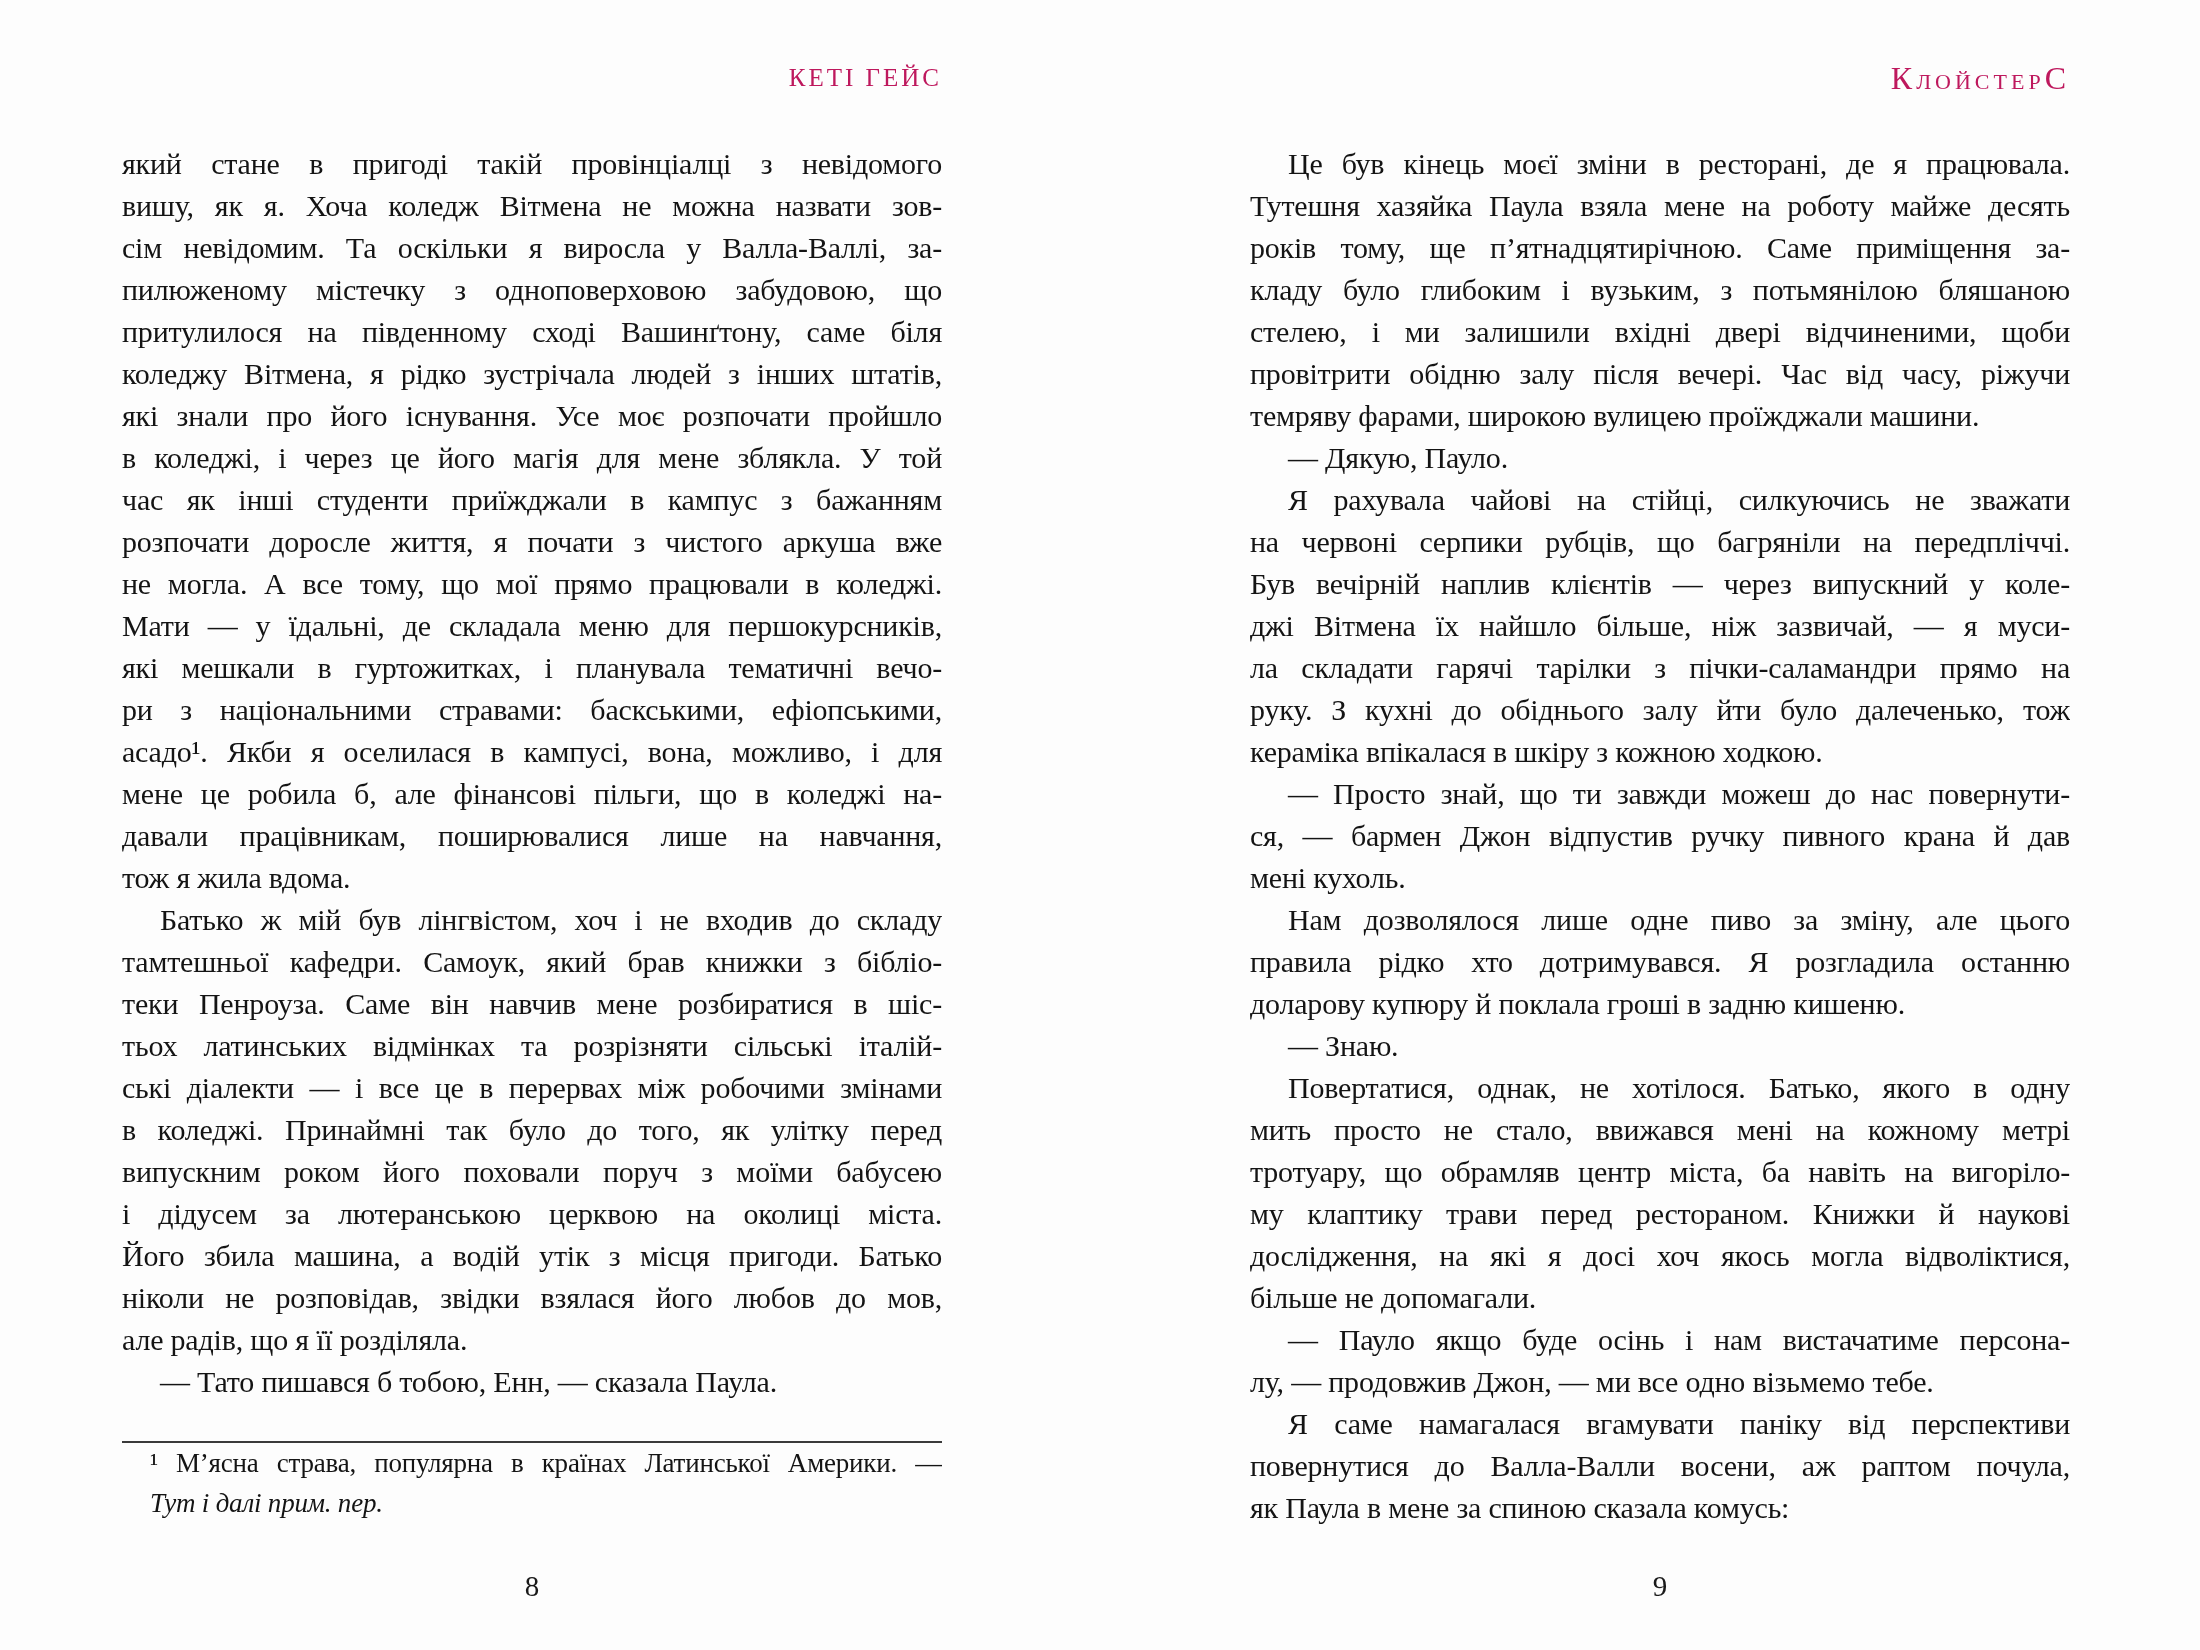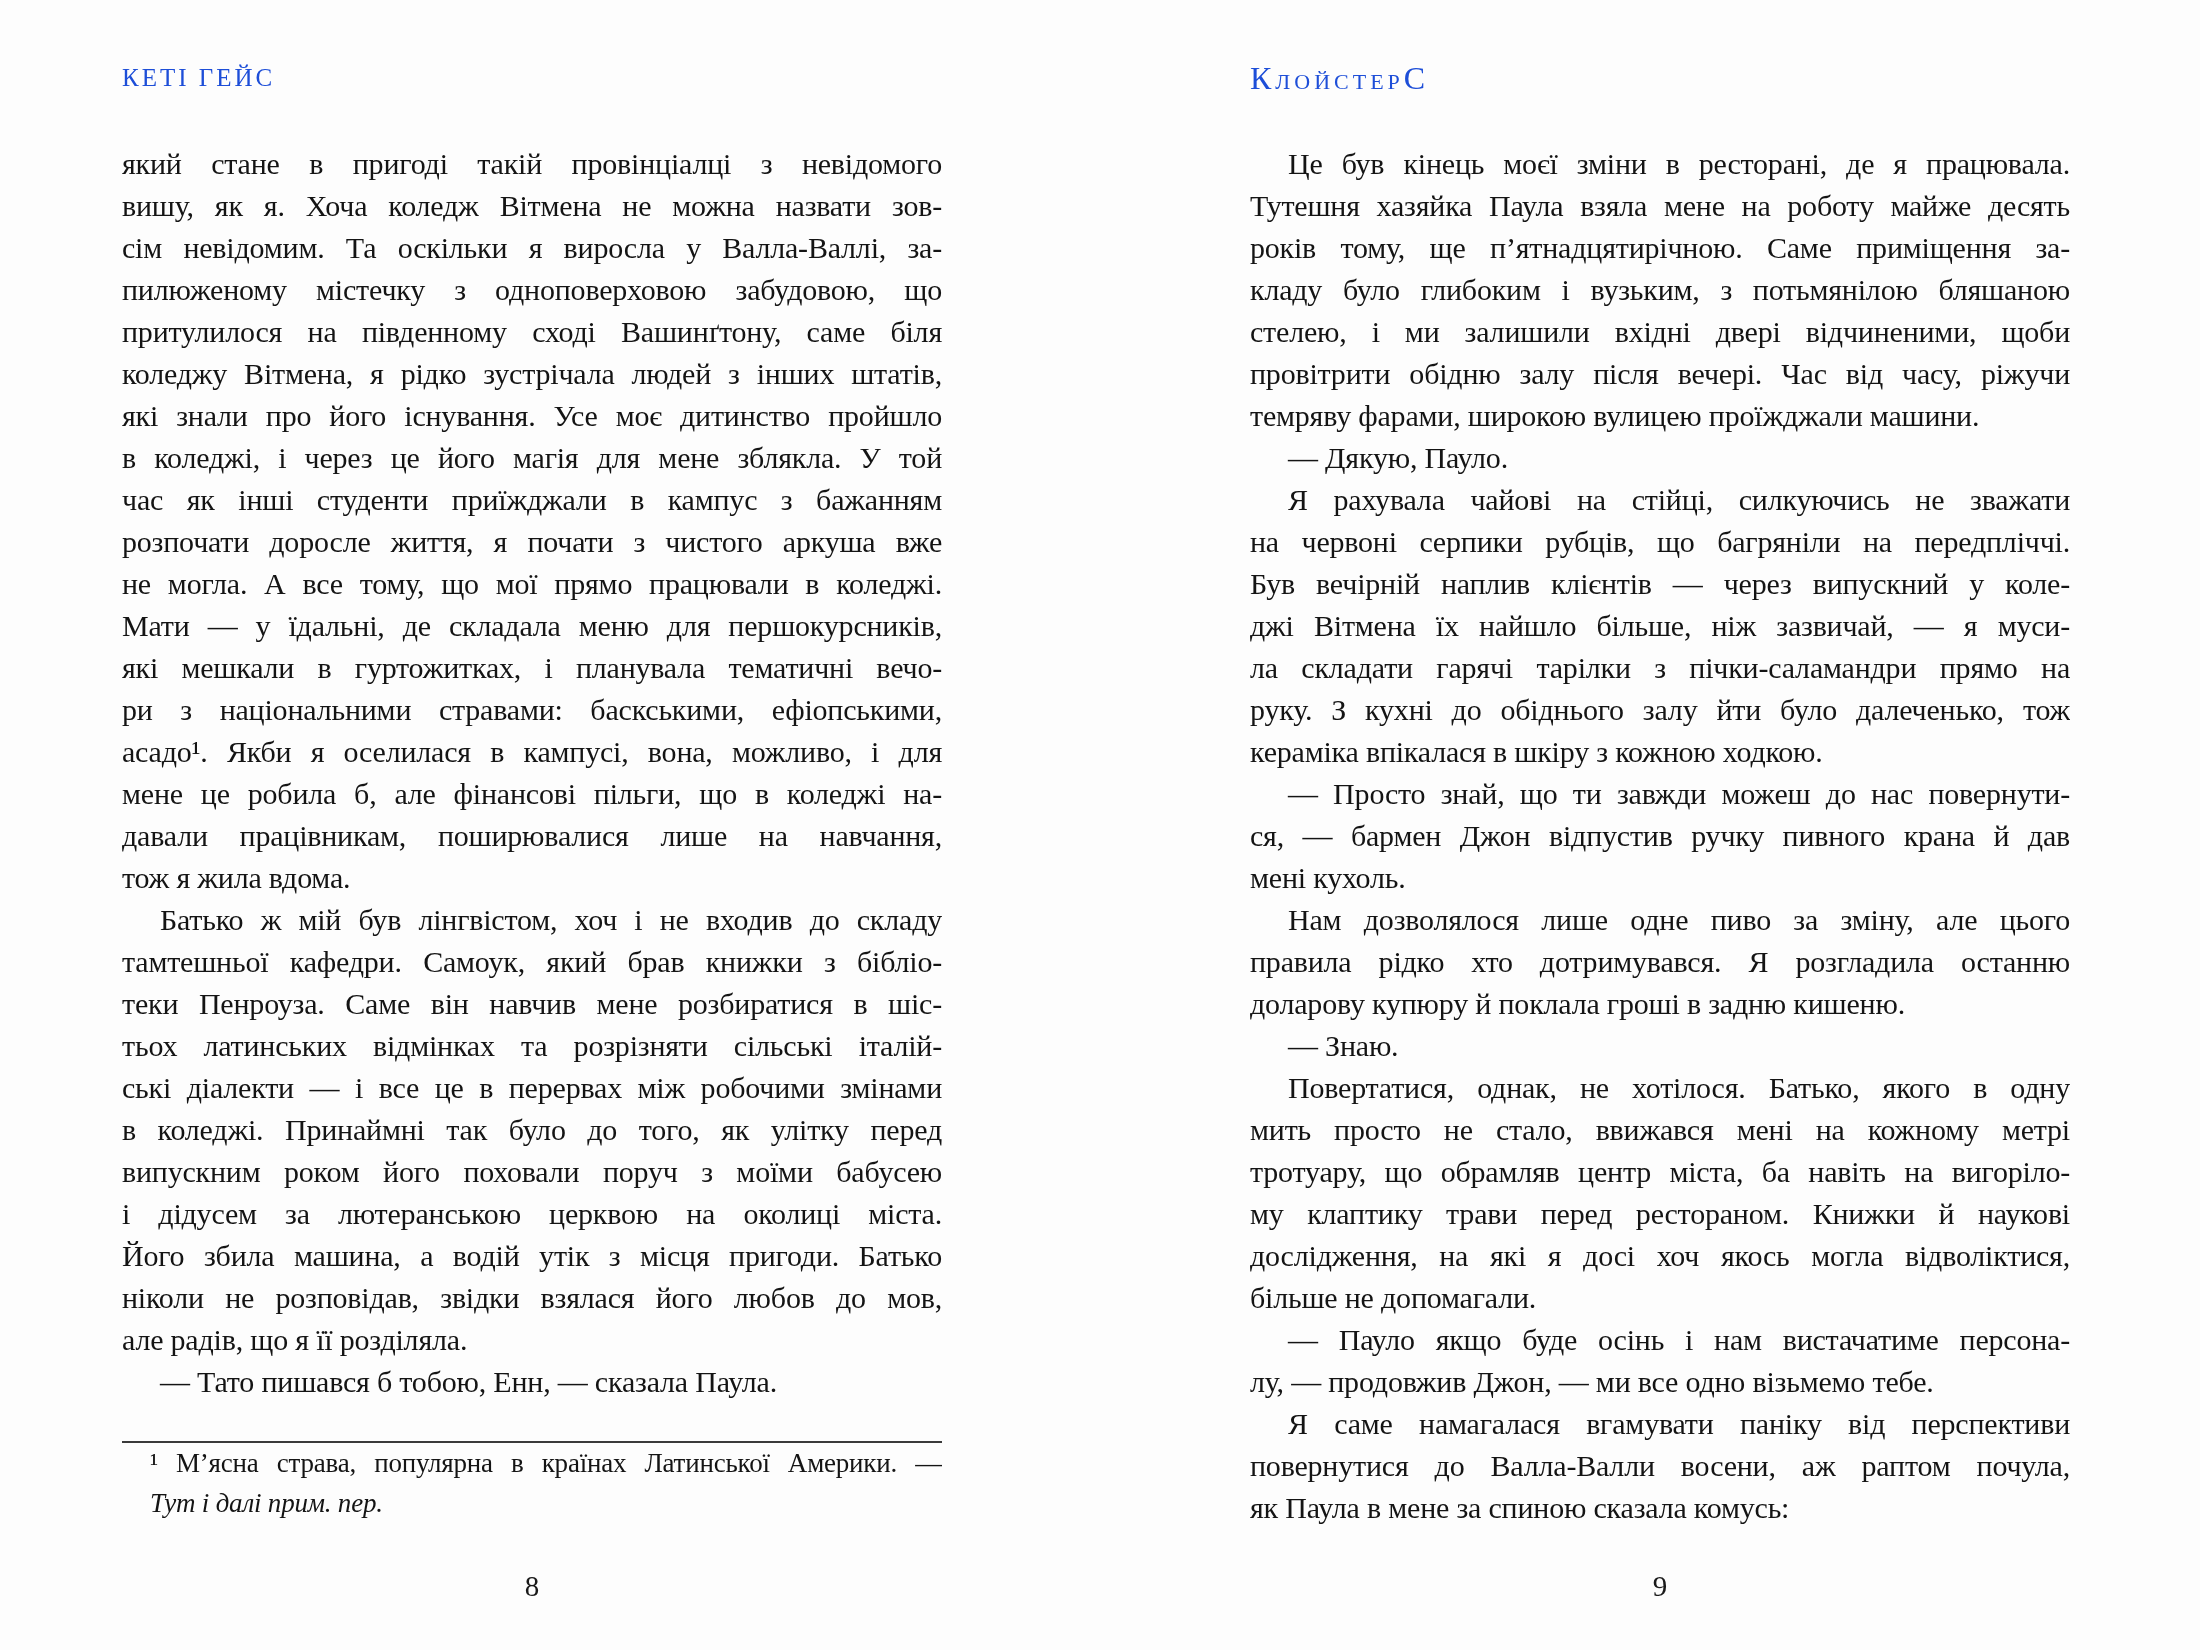--- a/index.html
+++ b/index.html
@@ -6,21 +6,21 @@
   body{
     width:2200px;height:1650px;position:relative;overflow:hidden;
     background:#fdfdfd;color:#141414;
     font-family:"Liberation Serif","DejaVu Serif",serif;
   }
   .page{position:absolute;top:0;width:820px;height:1650px;}
   #page-left{left:122px;}
   #page-right{left:1250px;}
   .running-head{
     position:absolute;top:60px;left:0;width:100%;
-    text-align:left;line-height:36px;color:#1d4ed8;
+    text-align:right;line-height:36px;color:#be185d;
   }
   #page-left .running-head{font-size:25px;letter-spacing:3px;}
   #page-right .running-head{font-size:32px;letter-spacing:4px;font-variant:small-caps;}
   .textblock{position:absolute;top:143px;left:0;width:820px;font-size:30px;}
   .ln{
     height:42px;line-height:42px;overflow:hidden;
     text-align:left;letter-spacing:-0.2px;
   }
   .ln.just{text-align:justify;text-align-last:justify;}
   .ln.indent{text-indent:38px;}
@@ -41,21 +41,21 @@
 
 <div class="page" id="page-left">
   <div class="running-head">КЕТІ ГЕЙС</div>
   <div class="textblock">
       <div class="ln just">який стане в пригоді такій провінціалці з невідомого</div>
       <div class="ln just">вишу, як я. Хоча коледж Вітмена не можна назвати зов-</div>
       <div class="ln just">сім невідомим. Та оскільки я виросла у Валла-Валлі, за-</div>
       <div class="ln just">пилюженому містечку з одноповерховою забудовою, що</div>
       <div class="ln just">притулилося на південному сході Вашинґтону, саме біля</div>
       <div class="ln just">коледжу Вітмена, я рідко зустрічала людей з інших штатів,</div>
-      <div class="ln just">які знали про його існування. Усе моє дитинство пройшло</div>
+      <div class="ln just">які знали про його існування. Усе моє розпочати пройшло</div>
       <div class="ln just">в коледжі, і через це його магія для мене зблякла. У той</div>
       <div class="ln just">час як інші студенти приїжджали в кампус з бажанням</div>
       <div class="ln just">розпочати доросле життя, я почати з чистого аркуша вже</div>
       <div class="ln just">не могла. А все тому, що мої прямо працювали в коледжі.</div>
       <div class="ln just">Мати — у їдальні, де складала меню для першокурсників,</div>
       <div class="ln just">які мешкали в гуртожитках, і планувала тематичні вечо-</div>
       <div class="ln just">ри з національними стравами: баскськими, ефіопськими,</div>
       <div class="ln just">асадо¹. Якби я оселилася в кампусі, вона, можливо, і для</div>
       <div class="ln just">мене це робила б, але фінансові пільги, що в коледжі на-</div>
       <div class="ln just">давали працівникам, поширювалися лише на навчання,</div>

